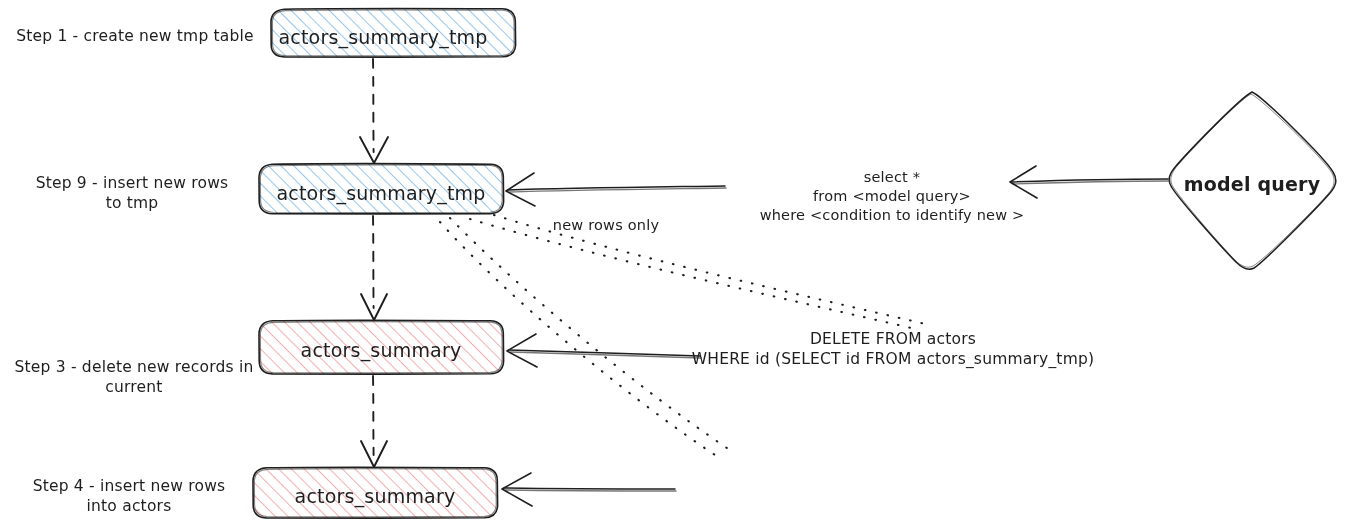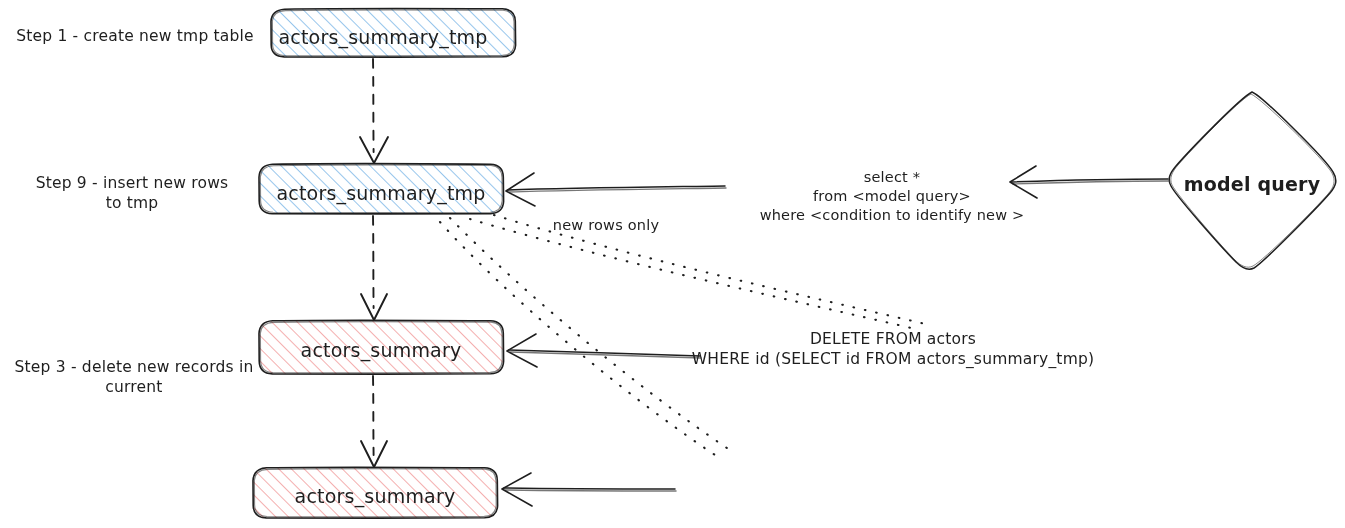--- a/index.html
+++ b/index.html
@@ -142,20 +142,22 @@
   </svg>
 
   <div class="hand-text step-label center-x" style="left:135px; top:26px;">Step 1 - create new tmp table</div>
 
   <div class="hand-text step-label center-x" style="left:132px; top:173px;">Step 9 - insert new rows
 to tmp</div>
 
   <div class="hand-text step-label center-x" style="left:134px; top:330px;margin-top:27px;">Step 3 - delete new records in
 current</div>
 
+  <div class="hand-text step-label center-x" style="left:129px; top:476px;">Step 4 - insert new rows
+into actors</div>
 
   <div class="hand-text node-label center-x" style="left:383px; top:25px;">actors_summary_tmp</div>
 
   <div class="hand-text node-label center-x" style="left:381px; top:181px;">actors_summary_tmp</div>
 
   <div class="hand-text node-label center-x" style="left:381px; top:338px;">actors_summary</div>
 
   <div class="hand-text node-label center-x" style="left:375px; top:484px;">actors_summary</div>
 
   <div class="hand-text node-label center-x" style="left:1252px; top:172px;font-weight:bold;">model query</div>

